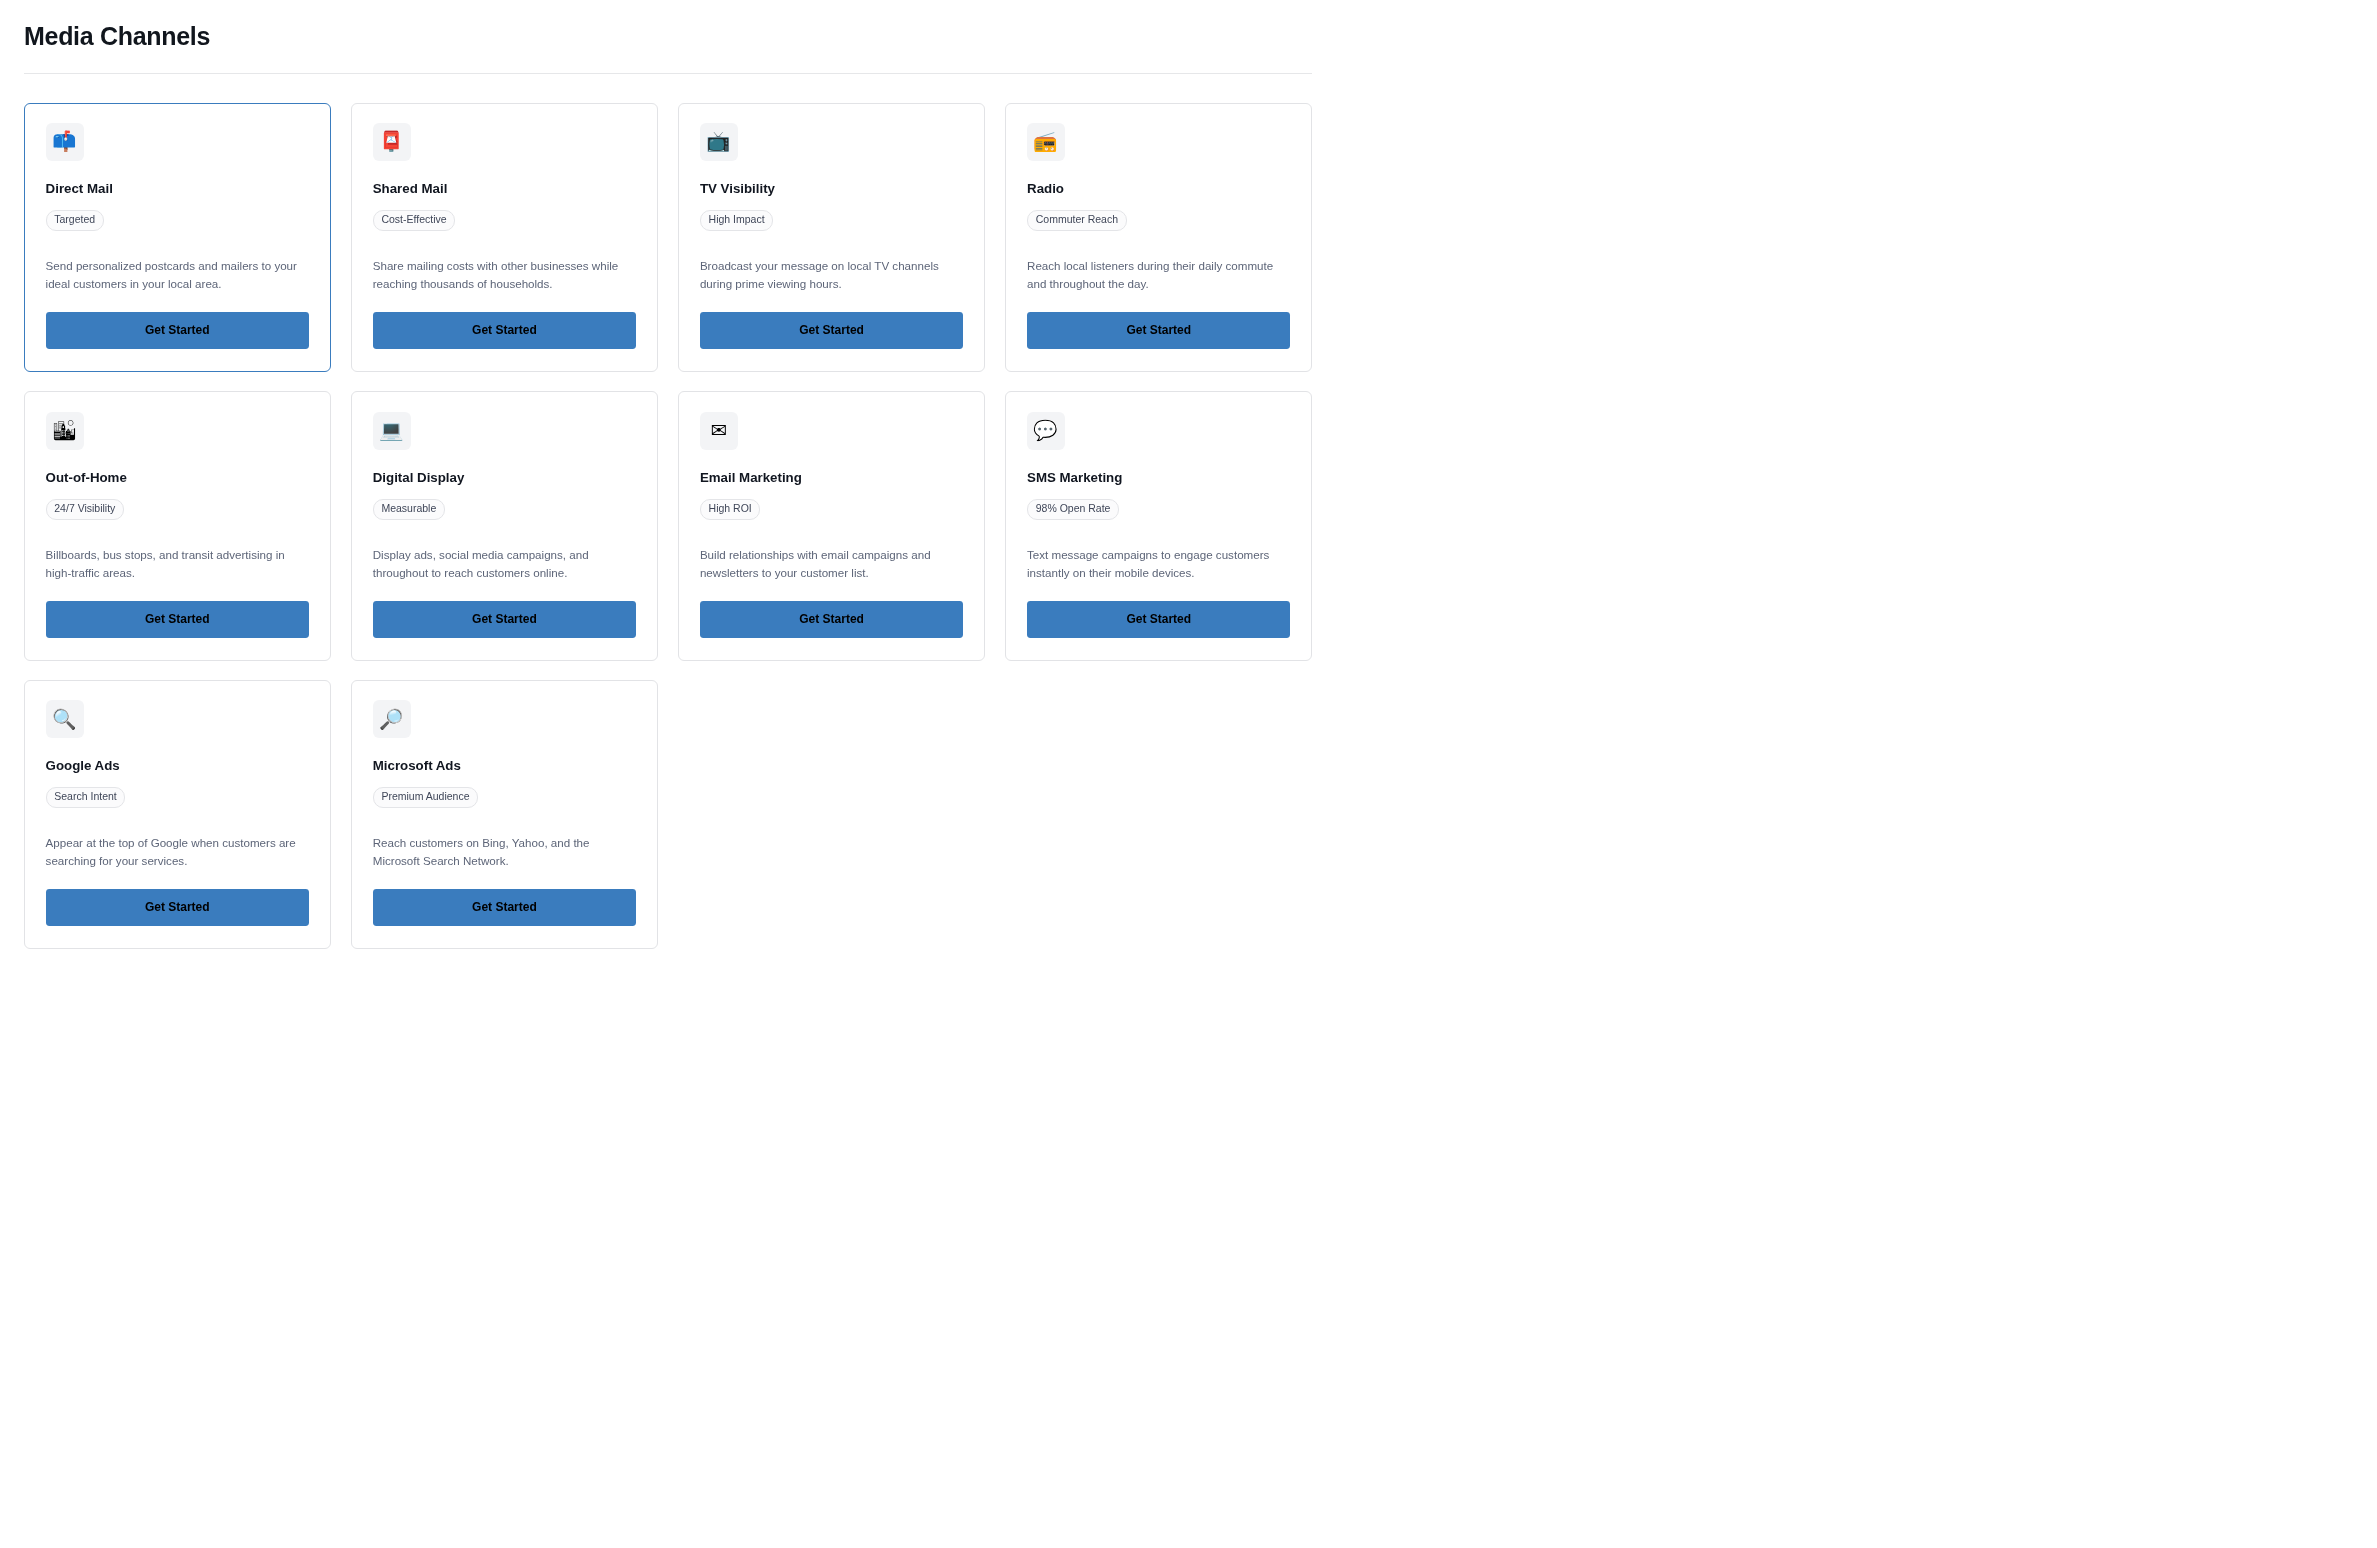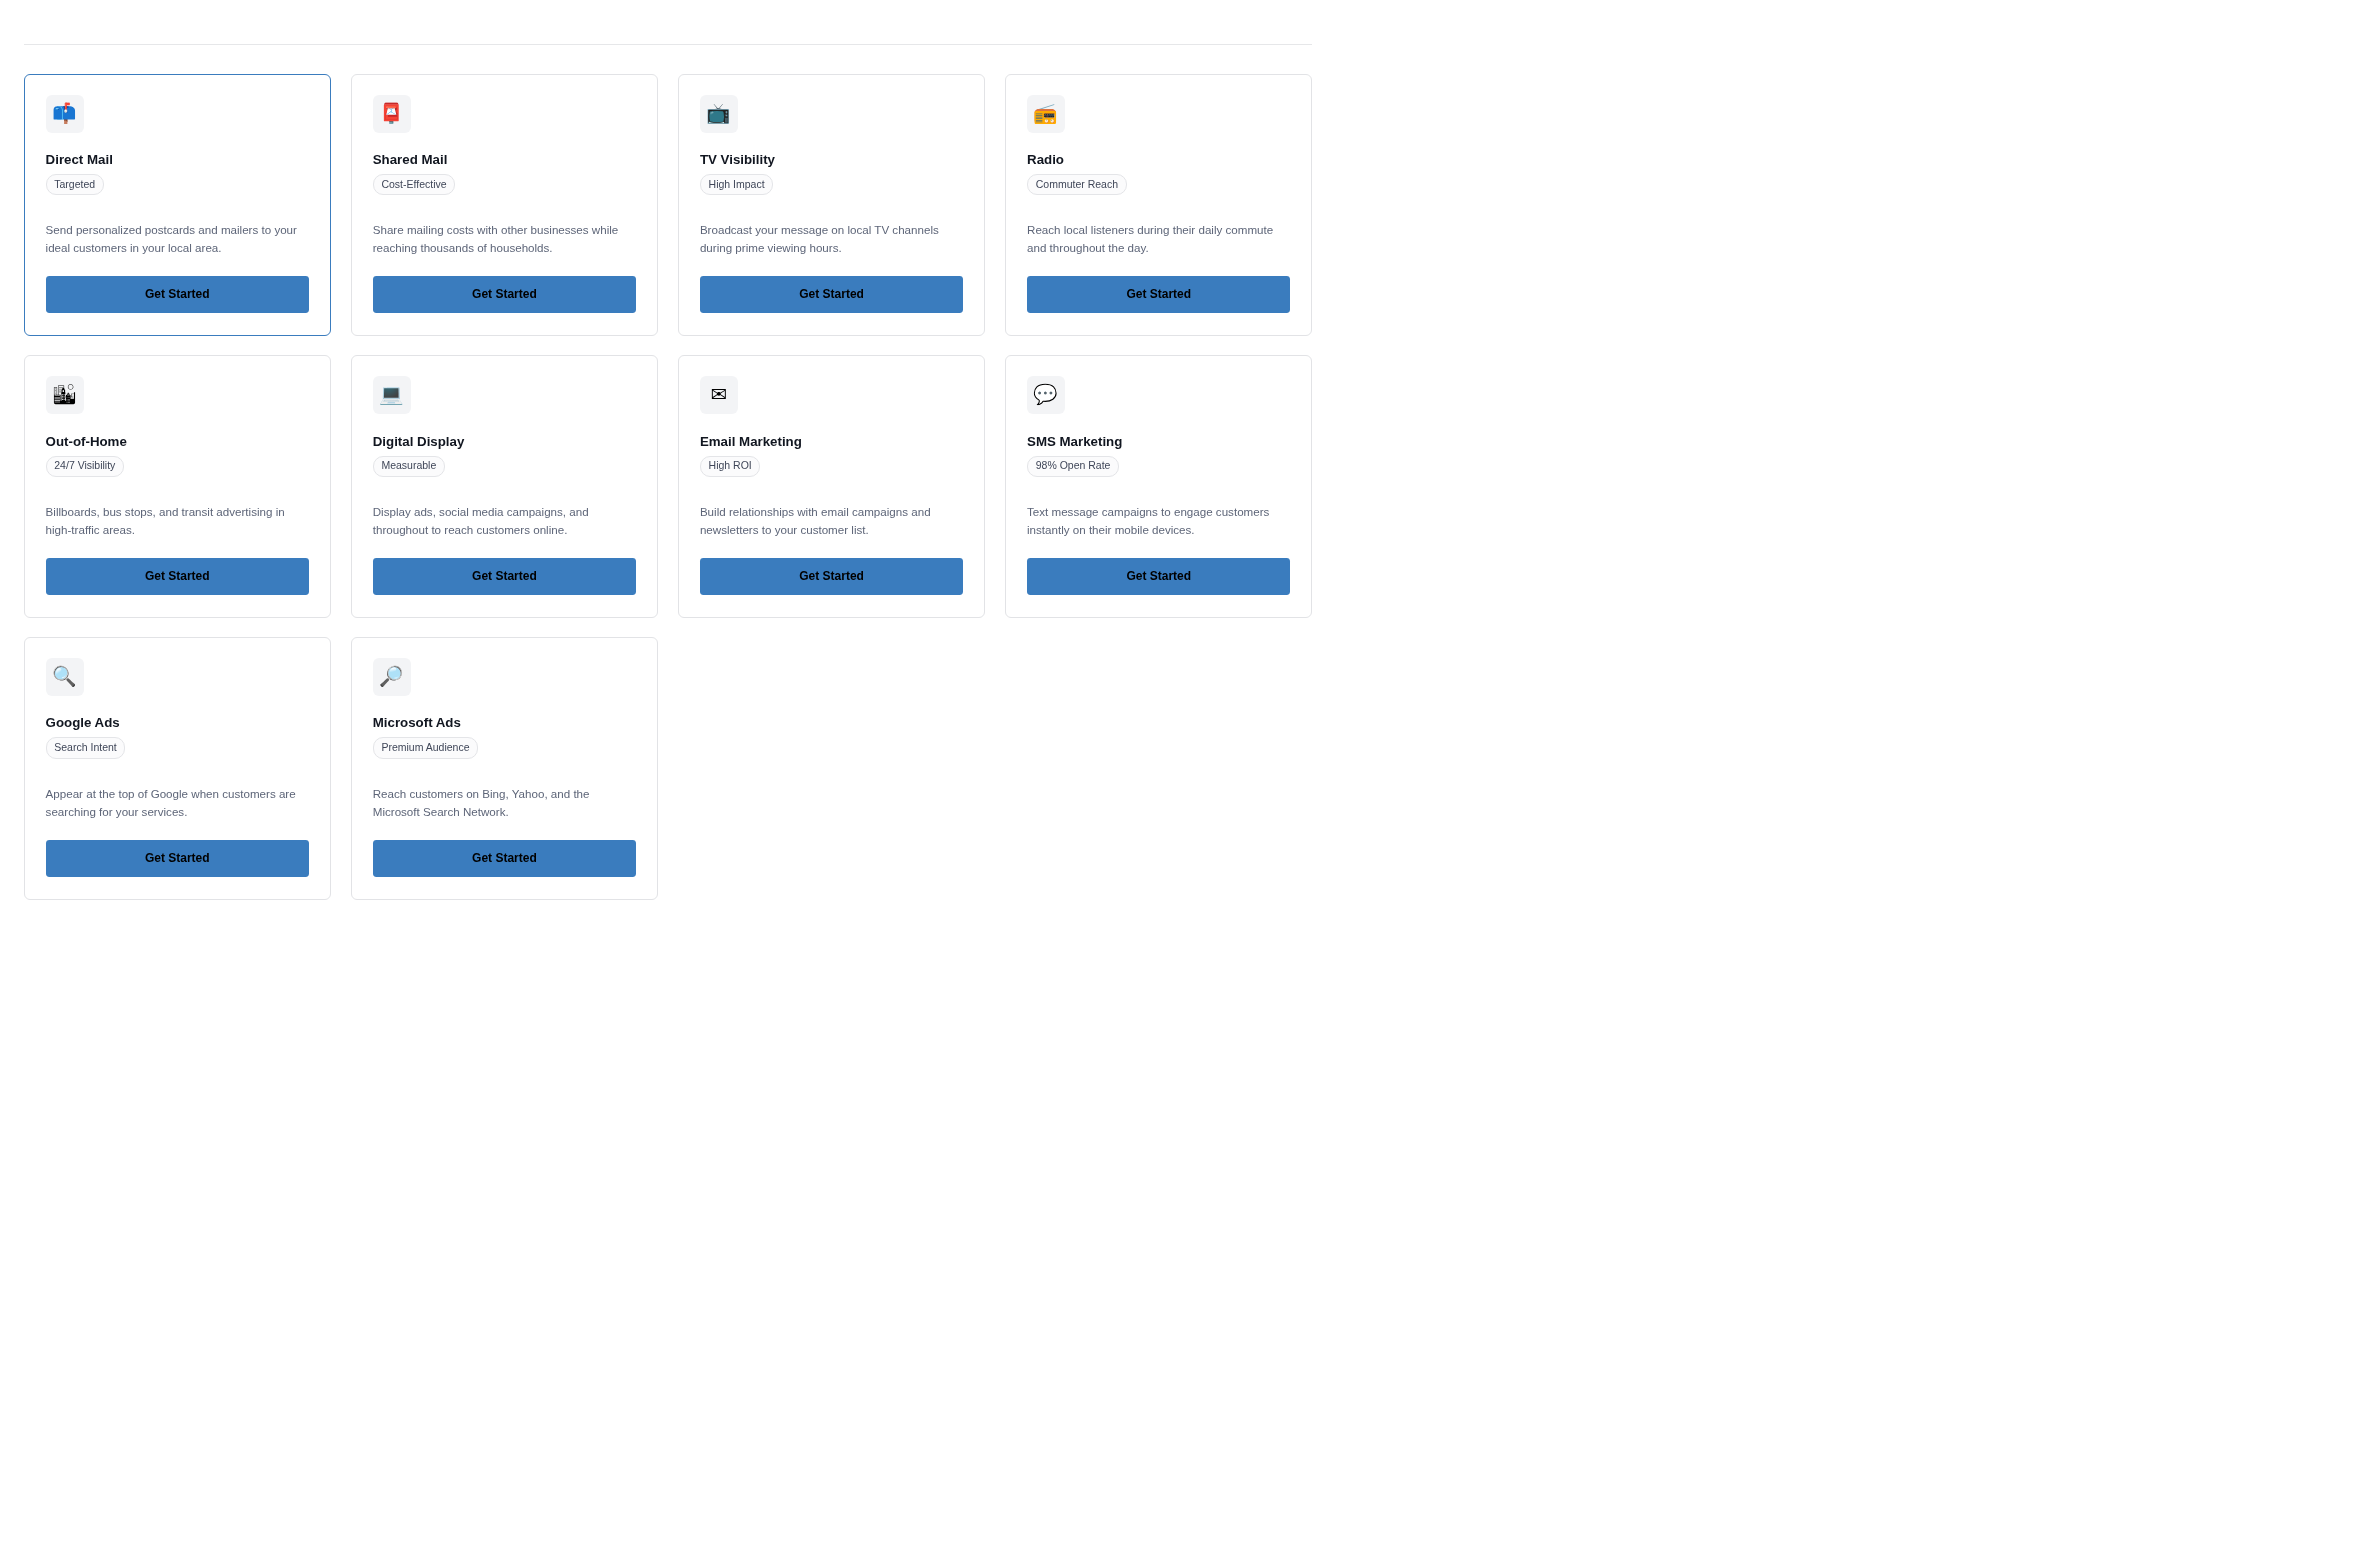--- a/index.html
+++ b/index.html
@@ -66,21 +66,21 @@
   }
   .card-title {
     font-size: 13.3px;
     font-weight: bold;
     color: #111620;
     margin-top: 19.7px;
     line-height: 1.2;
   }
   .card-badge {
     align-self: flex-start;
-    margin-top: 6px;
+    margin-top: 13px;
     font-size: 10.5px;
     color: #3f4658;
     background: #fbfbfc;
     border: 0.9px solid #e4e5e8;
     border-radius: 10px;
     padding: 3.4px 7.7px 4.3px 7.7px;
     line-height: 1.1;
   }
   .card-desc {
     font-size: 11.6px;
@@ -104,20 +104,21 @@
     cursor: pointer;
     text-align: center;
   }
 </style>
 </head>
 <body>
 
 <div class="page">
 
   <div>
+    <h1 class="page-title">Media Channels</h1>
   </div>
 
   <div class="divider"></div>
 
   <div class="channel-grid" id="channel-grid">
       <div class="channel-card is-selected">
         <div class="card-icon-tile">📫</div>
         <div class="card-title">Direct Mail</div>
         <span class="card-badge">Targeted</span>
         <div class="card-desc">Send personalized postcards and mailers to your ideal customers in your local area.</div>

